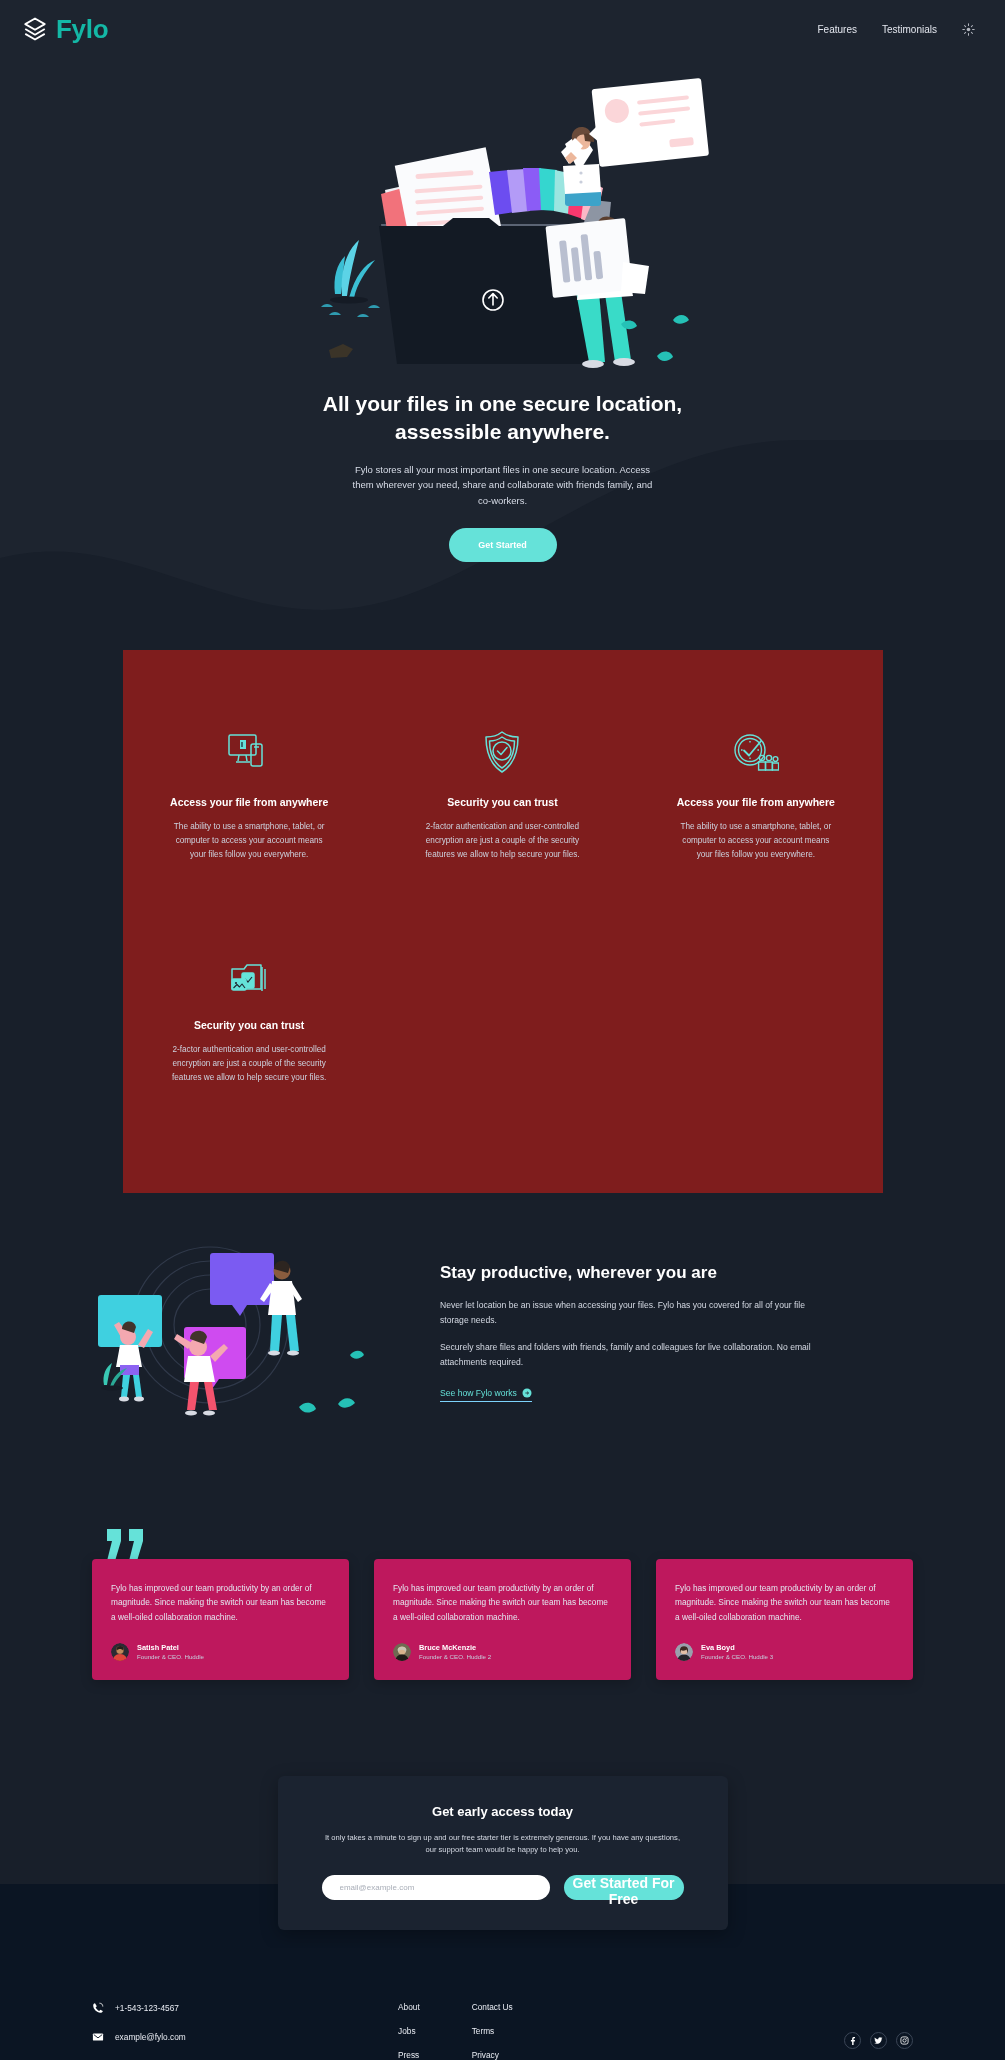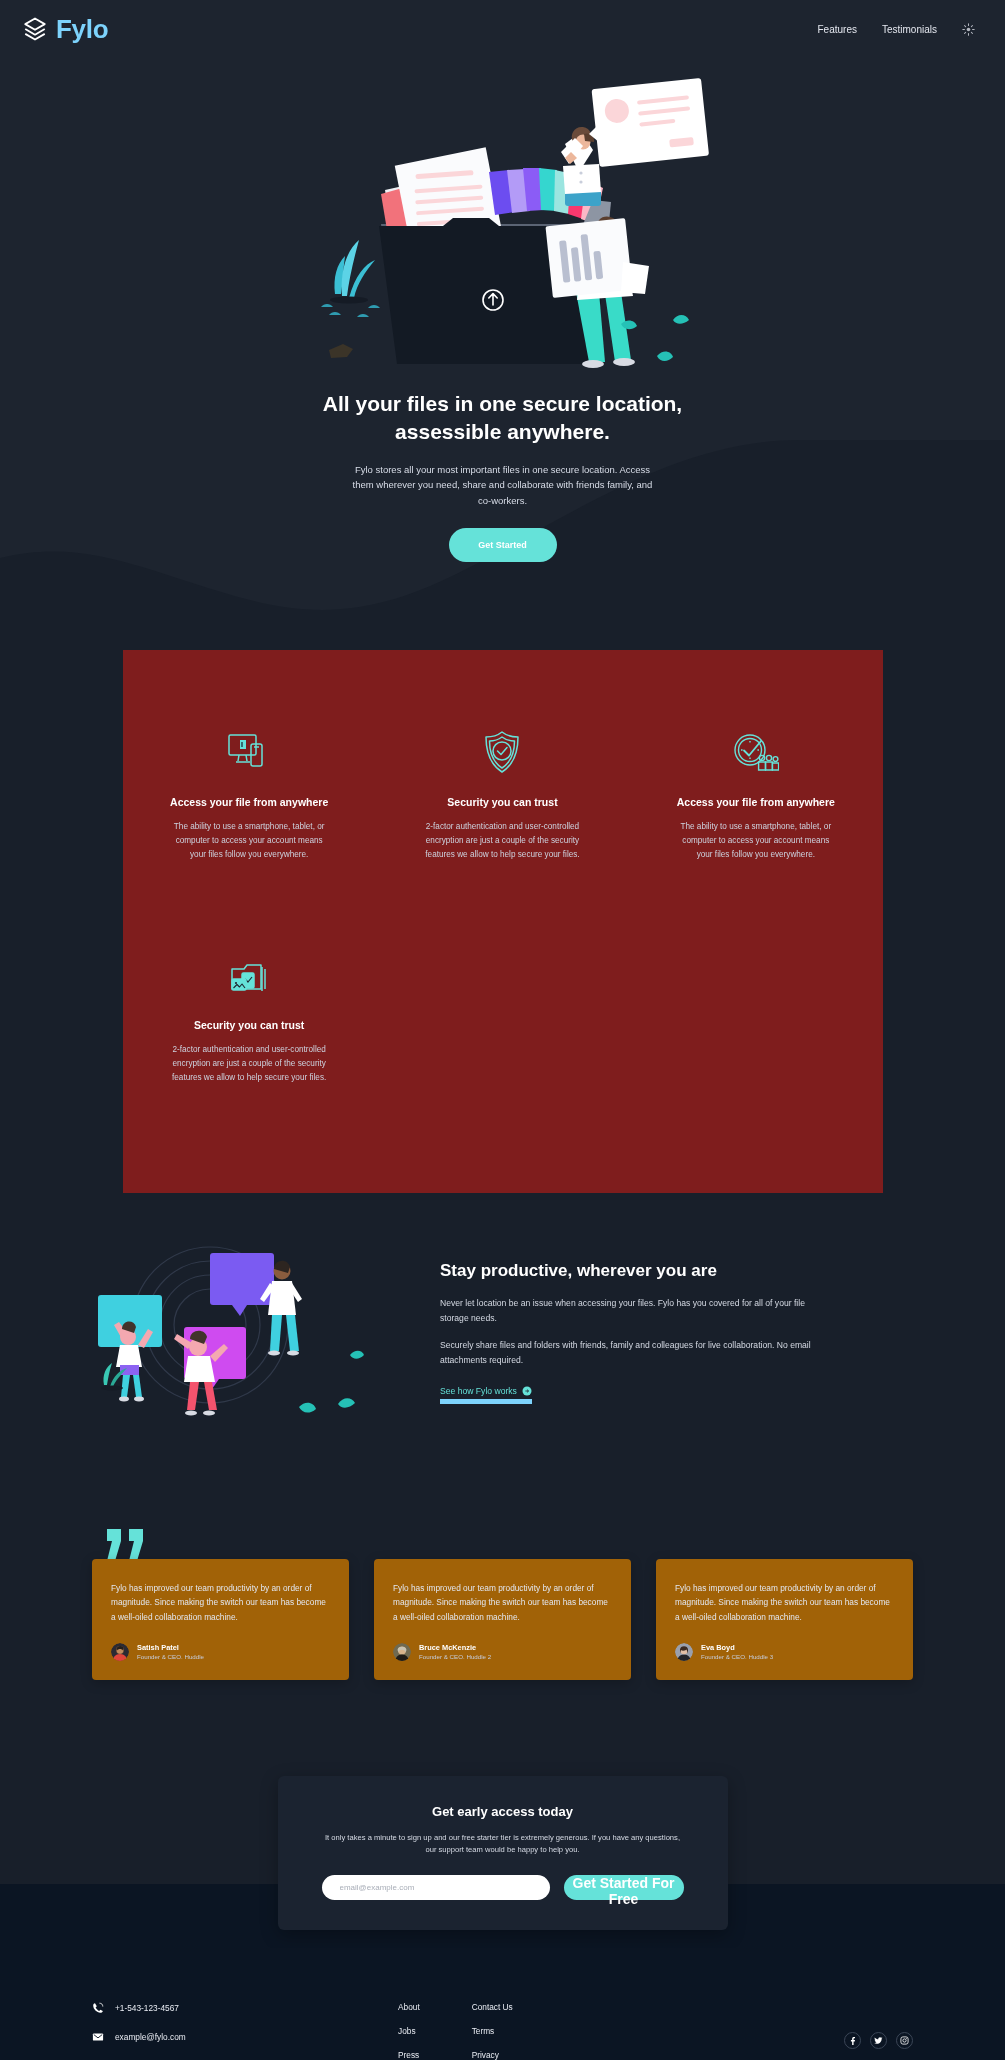--- a/index.html
+++ b/index.html
@@ -14,21 +14,21 @@
   .page { width:1005px; position:relative; }
 
   
   .nav {
     height:58px; background:#1d242f;
     display:flex; align-items:center; justify-content:space-between;
     padding:0 30px 0 22px; position:relative; z-index:20;
   }
   .brand { display:flex; align-items:center; gap:8px; }
   .brand-mark { width:26px; height:26px; display:block; }
-  .brand-name { font-size:26px; font-weight:700; letter-spacing:-0.3px; color:#7dd3fc; }
+  .brand-name { font-size:26px; font-weight:700; letter-spacing:-0.3px; color:#14b8a6; }
   .nav-links { display:flex; align-items:center; gap:25px; }
   .nav-link { font-size:10px; color:#e4e7ef; cursor:pointer; }
   .theme-toggle { width:13px; height:13px; opacity:.75; cursor:pointer; display:block; }
 
   
   .hero {
     background:#1d242f; position:relative;
     padding:14px 0 0; text-align:center; overflow:hidden;
   }
   .hero-curve { position:absolute; left:0; right:0; bottom:0; height:210px; width:1005px; display:block; }
@@ -69,32 +69,32 @@
   }
   .productive-illu { width:310px; height:200px; flex:none; display:block; }
   .productive-copy { flex:1; padding-top:6px; max-width:380px; }
   .productive-title {
     font-size:17px; line-height:1.33; font-weight:700; color:#fff; margin-bottom:14px;
   }
   .productive-p { font-size:8.6px; line-height:1.72; color:#d5dae4; margin-bottom:12px; }
   .link-works {
     display:inline-flex; align-items:center; gap:5px;
     font-size:8.6px; color:#65e2d9; cursor:pointer;
-    border-bottom:5px solid #7dd3fc; padding-bottom:3px;
+    border-bottom:1px solid #7dd3fc; padding-bottom:3px;
   }
   .link-arrow { width:10px; height:10px; display:block; }
 
   
   .testimonials {
     background:#181f2a; position:relative;
     padding:70px 92px 96px;
     display:flex; gap:25px; align-items:stretch;
   }
   .tcard {
-    flex:1; background:#a16207; border-radius:4px;
+    flex:1; background:#be185d; border-radius:4px;
     padding:22px 19px 18px; position:relative;
     box-shadow:0 3px 12px rgba(0,0,0,.22);
   }
   .tcard-text { font-size:8.3px; line-height:1.78; color:#e3e7f0; margin-bottom:18px; }
   .tcard-author { display:flex; align-items:center; gap:8px; }
   .avatar { width:18px; height:18px; border-radius:50%; flex:none; display:block; overflow:hidden; }
   .tcard-name { font-size:7.4px; font-weight:700; color:#fff; line-height:1.4; }
   .tcard-role { font-size:6.2px; color:#c7cedd; line-height:1.4; }
 
   

